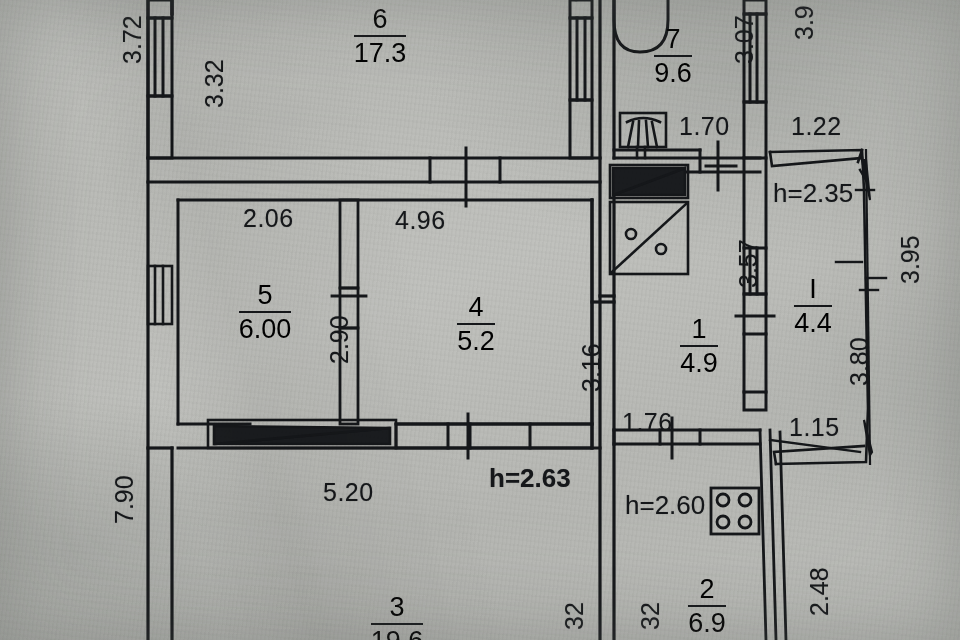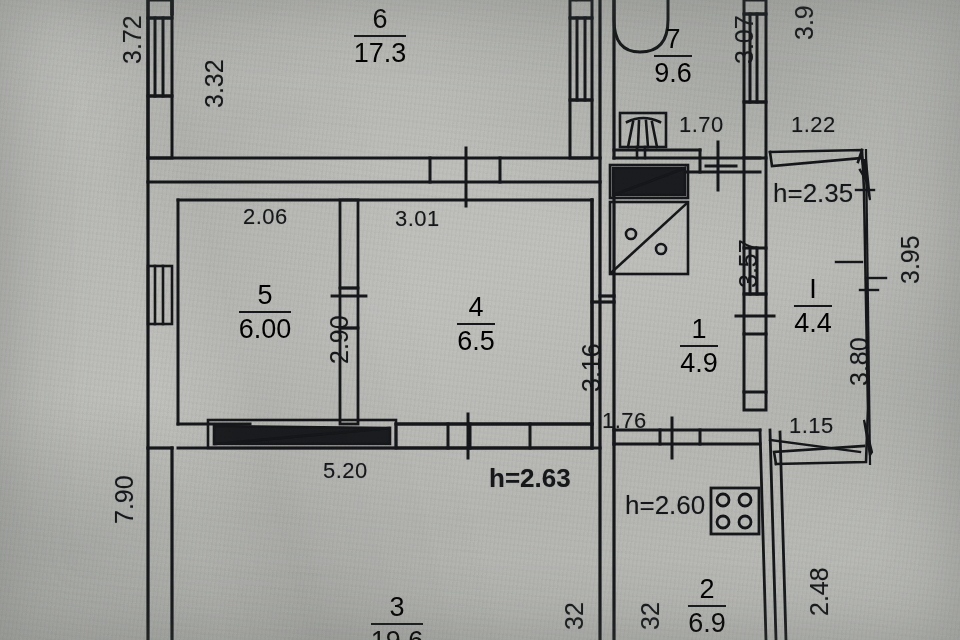--- a/index.html
+++ b/index.html
@@ -34,21 +34,21 @@
   .vig{
     position:absolute;inset:0;pointer-events:none;
     box-shadow:inset 0 0 70px rgba(90,92,88,.30), inset 0 0 160px rgba(90,92,88,.16);
   }
   svg#draw{position:absolute;left:0;top:0;width:960px;height:640px;}
   .lbl{
     position:absolute;color:#15171a;white-space:nowrap;
     font-family:"Liberation Sans", sans-serif;
     text-shadow:0 0 1px rgba(40,42,44,.35);
   }
-  .dim{font-size:22px;letter-spacing:.5px;}
+  .dim{font-size:25px;letter-spacing:.5px;}
   .dimv{font-size:25px;transform-origin:left top;}
   .rnum{font-size:27px;text-align:center;}
   .rarea{font-size:27px;text-align:center;border-top:2.6px solid #15171a;padding-top:1px;}
   .room{position:absolute;display:flex;flex-direction:column;align-items:center;}
   .hlab{font-size:26px;}
 </style>
 </head>
 <body>
 
 <div id="plan">
@@ -263,21 +263,21 @@
     <div class="rarea">9.6</div>
   </div>
 
   <div class="room" style="left:228px;top:280px;width:74px;">
     <div class="rnum">5</div>
     <div class="rarea">6.00</div>
   </div>
 
   <div class="room" style="left:446px;top:292px;width:60px;">
     <div class="rnum">4</div>
-    <div class="rarea">6.5</div>
+    <div class="rarea">5.2</div>
   </div>
 
   <div class="room" style="left:670px;top:314px;width:58px;">
     <div class="rnum">1</div>
     <div class="rarea">4.9</div>
   </div>
 
   <div class="room" style="left:784px;top:274px;width:58px;">
     <div class="rnum">I</div>
     <div class="rarea">4.4</div>
@@ -287,25 +287,25 @@
     <div class="rnum">2</div>
     <div class="rarea">6.9</div>
   </div>
 
   <div class="room" style="left:362px;top:592px;width:70px;">
     <div class="rnum">3</div>
     <div class="rarea">19.6</div>
   </div>
 
   <div class="lbl dim" style="left:243px;top:204px;">2.06</div>
-  <div class="lbl dim" style="left:395px;top:206px;">3.01</div>
+  <div class="lbl dim" style="left:395px;top:206px;">4.96</div>
   <div class="lbl dim" style="left:679px;top:112px;">1.70</div>
   <div class="lbl dim" style="left:791px;top:112px;">1.22</div>
-  <div class="lbl dim" style="left:323px;top:458px;">5.20</div>
-  <div class="lbl dim" style="left:602px;top:408px;">1.76</div>
+  <div class="lbl dim" style="left:323px;top:478px;">5.20</div>
+  <div class="lbl dim" style="left:622px;top:408px;">1.76</div>
   <div class="lbl dim" style="left:789px;top:413px;">1.15</div>
 
   <div class="lbl dimv" style="left:118px;top:2px;transform:rotate(-90deg) translate(-62px,0);">3.72</div>
   <div class="lbl dimv" style="left:200px;top:46px;transform:rotate(-90deg) translate(-62px,0);">3.32</div>
   <div class="lbl dimv" style="left:730px;top:2px;transform:rotate(-90deg) translate(-62px,0);">3.07</div>
   <div class="lbl dimv" style="left:790px;top:-4px;transform:rotate(-90deg) translate(-44px,0);">3.9</div>
   <div class="lbl dimv" style="left:325px;top:302px;transform:rotate(-90deg) translate(-62px,0);">2.90</div>
   <div class="lbl dimv" style="left:577px;top:330px;transform:rotate(-90deg) translate(-62px,0);">3.16</div>
   <div class="lbl dimv" style="left:734px;top:226px;transform:rotate(-90deg) translate(-62px,0);">3.57</div>
   <div class="lbl dimv" style="left:896px;top:222px;transform:rotate(-90deg) translate(-62px,0);">3.95</div>

